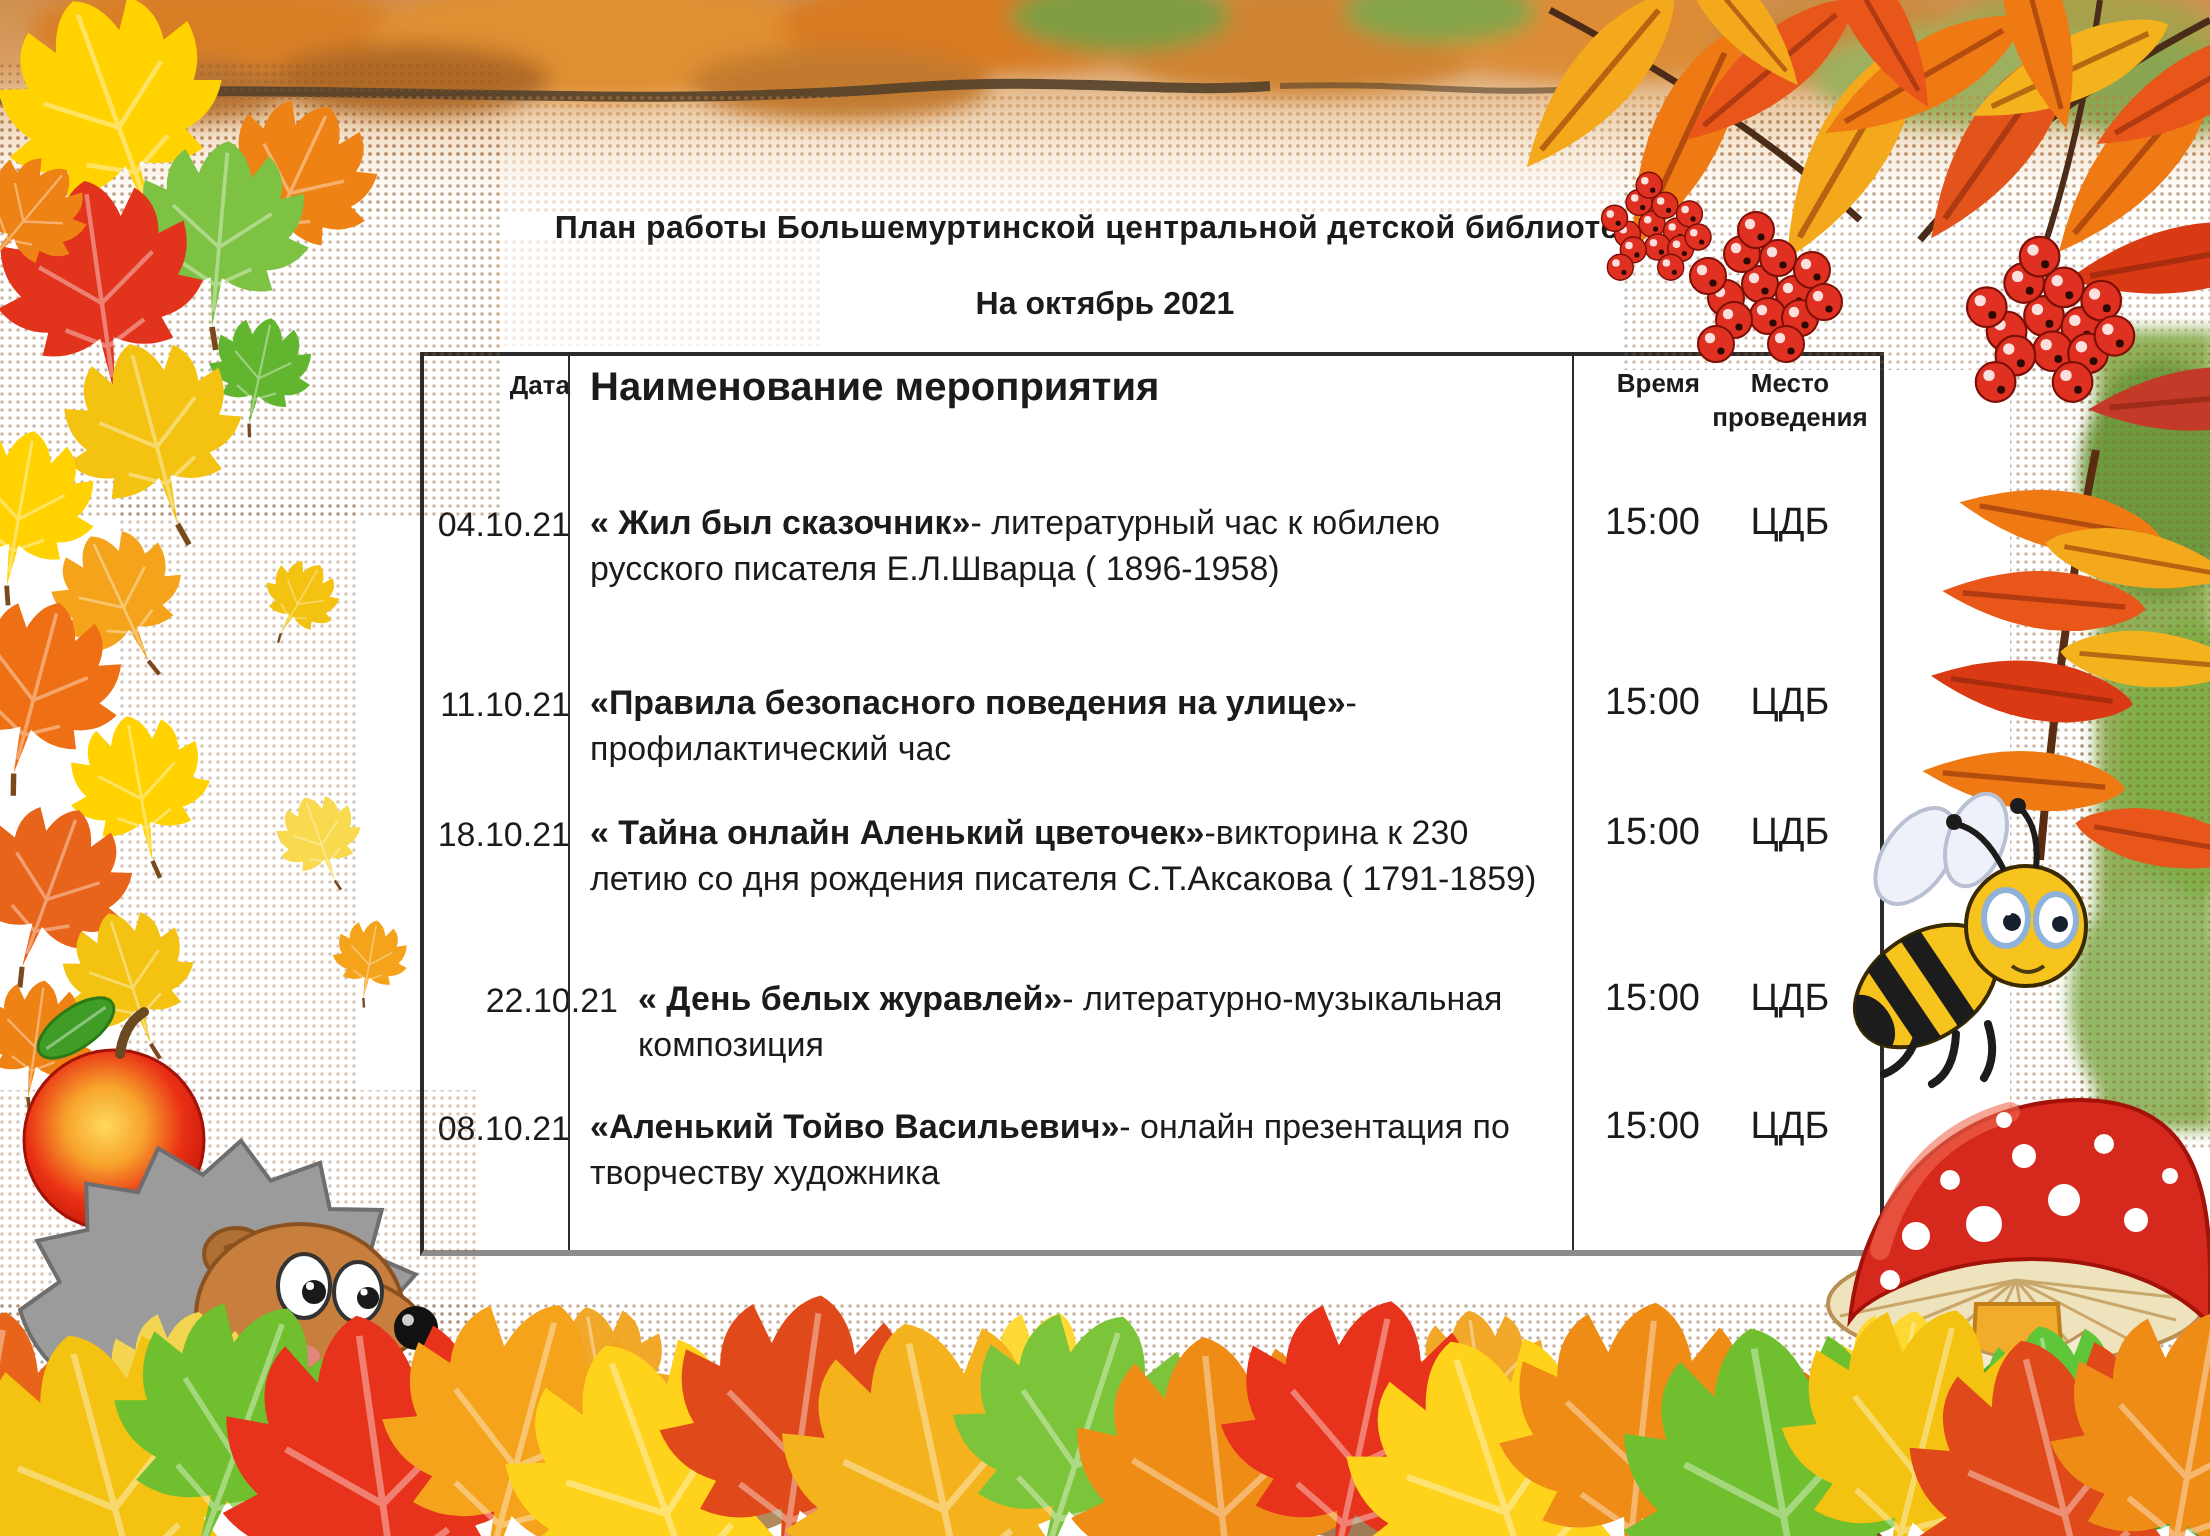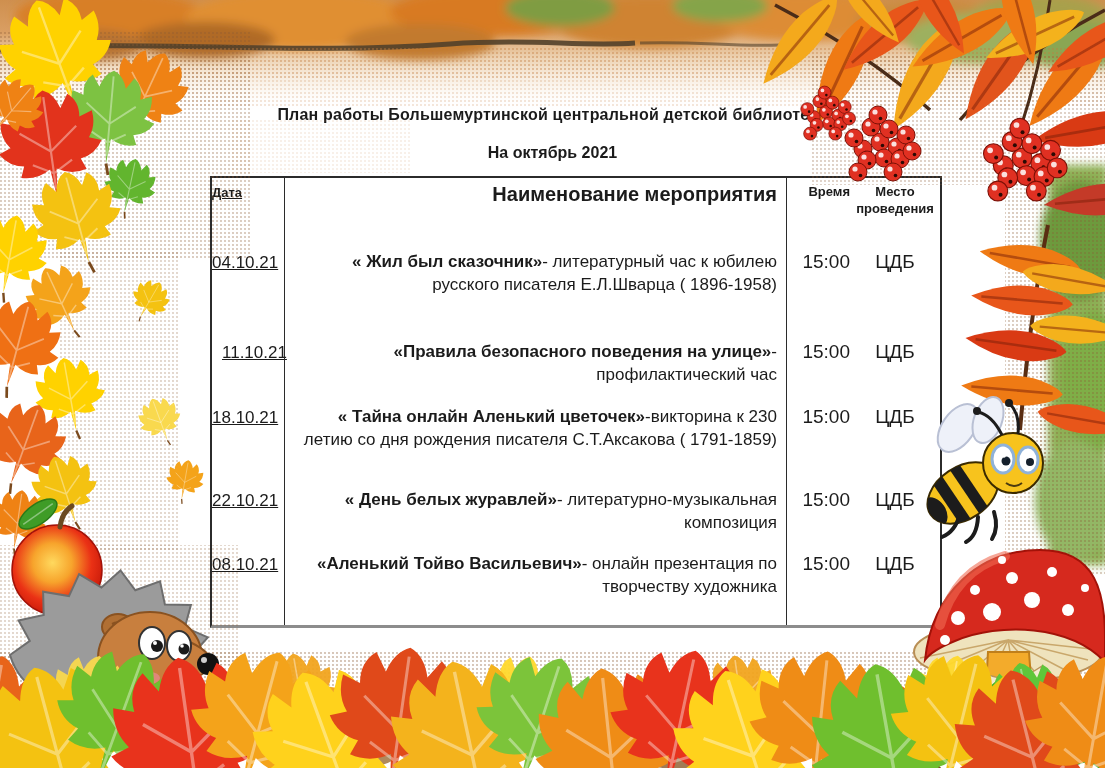--- a/index.html
+++ b/index.html
@@ -6,23 +6,23 @@
   .canvas{position:relative;width:1105px;height:768px;background:#ffffff;overflow:hidden;
           font-family:"Liberation Sans",sans-serif;color:#1b1b1b;}
   .title{position:absolute;left:0;width:100%;text-align:center;font-weight:700;z-index:2;}
   #t1{top:106px;font-size:16px;letter-spacing:.2px;}
   #t2{top:144px;font-size:16px;}
   .ptable{position:absolute;left:210px;top:176px;width:728px;height:447px;
           border:2px solid #2b2b2b;border-bottom:3px solid #8c8c8c;z-index:2;background:transparent;overflow:hidden;}
   .vline{position:absolute;top:0;bottom:0;width:1px;background:#2b2b2b;z-index:1;}
   #v1{left:72px;} #v2{left:574px;}
   .trow{display:flex;width:100%;box-sizing:border-box;}
-  .r0{height:66px;} .r1{height:90px;} .r2{height:65px;padding-left:10px;} .r3{height:83px;} .r4{height:64px;} .r5{height:79px;}
-  .c-date{width:73px;text-align:left;font-size:17px;padding-top:9px;box-sizing:border-box;text-decoration:underline;}
-  .c-event{flex:1;text-align:right;font-size:17px;line-height:23px;padding:6px 10px 0;box-sizing:border-box;}
+  .r0{height:66px;} .r1{height:90px;} .r2{height:65px;} .r3{height:83px;} .r4{height:64px;padding-left:24px;} .r5{height:79px;}
+  .c-date{width:73px;text-align:right;font-size:17px;padding-top:9px;box-sizing:border-box;}
+  .c-event{flex:1;text-align:left;font-size:17px;line-height:23px;padding:6px 10px 0;box-sizing:border-box;}
   .ev-b{font-weight:700;}
   .c-tp{width:153px;display:flex;box-sizing:border-box;}
   .c-time{width:63px;text-align:right;font-size:19px;padding-top:7px;box-sizing:border-box;}
   .c-place{width:90px;text-align:center;font-size:19px;padding-top:7px;box-sizing:border-box;}
   .r0 .c-date{font-size:13px;font-weight:700;padding-top:7px;}
   .r0 .c-event{font-size:20px;font-weight:700;padding-top:5px;}
   .r0 .c-time,.r0 .c-place{font-size:13px;font-weight:700;padding-top:5px;line-height:17px;}
   .deco{position:absolute;left:0;top:0;z-index:3;pointer-events:none;}
 </style>
 </head>

